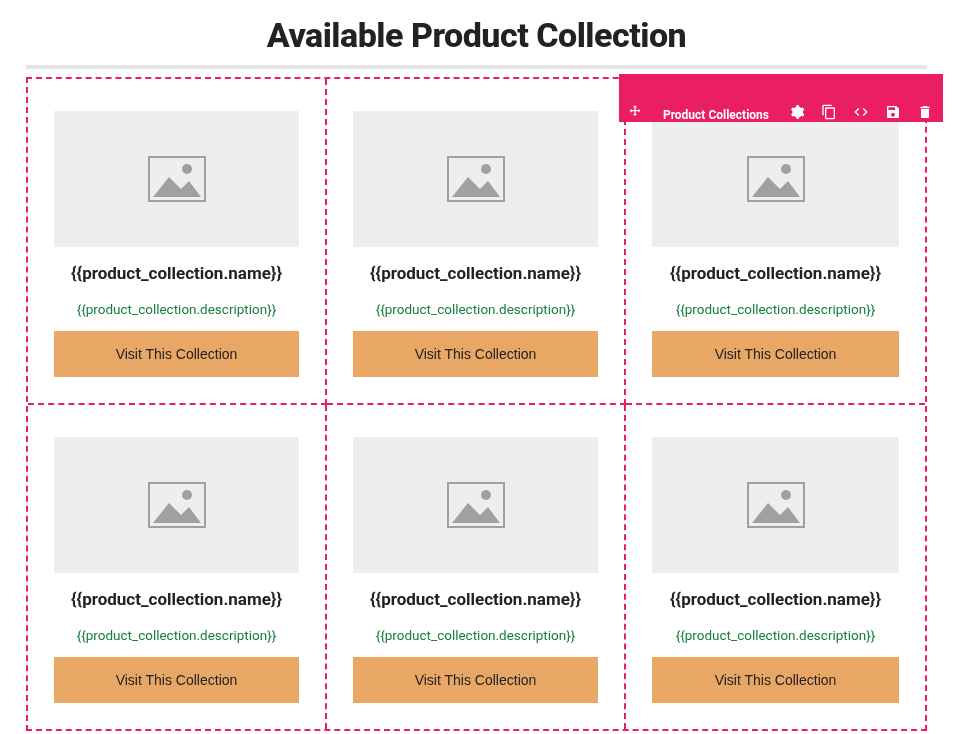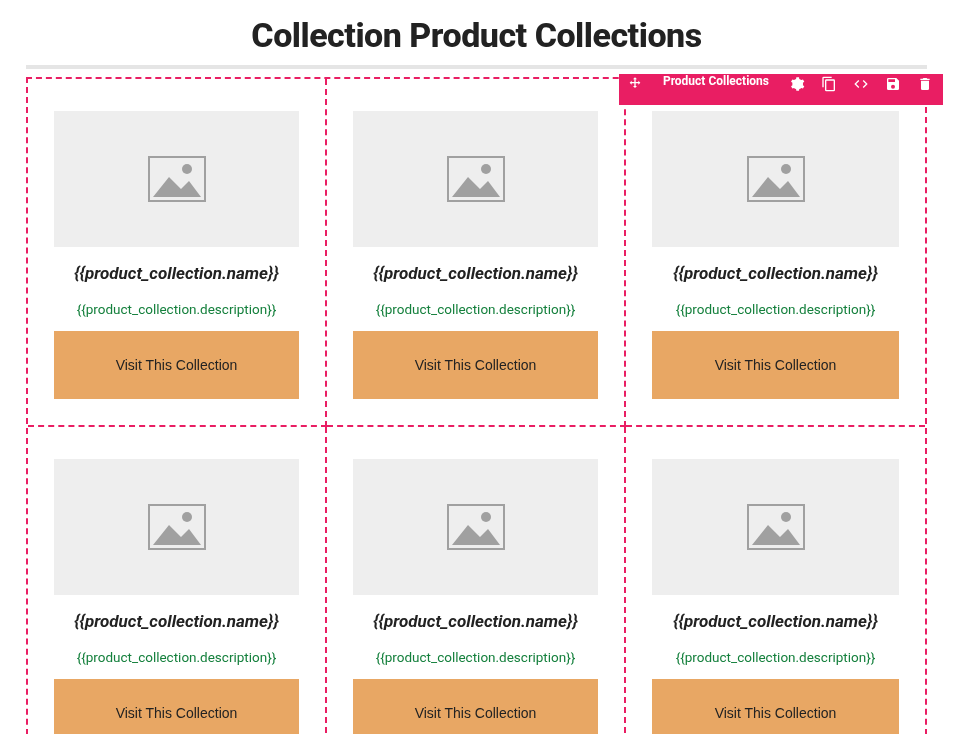--- a/index.html
+++ b/index.html
@@ -23,22 +23,22 @@
       height: 4px;
       background: #e5e5e5;
       margin: 0 26px 8px;
     }
     .toolbar {
       position: absolute;
       top: 74px;
       right: 10px;
       background: #e91e63;
       display: flex;
-      align-items: flex-start;
-      height: 31px;
+      align-items: flex-end;
+      height: 48px;
       padding: 0 8px 0 6px;
       gap: 12px;
       z-index: 10;
     }
     .toolbar-label {
       color: #fff;
       font-size: 12px;
       font-weight: 700;
       padding: 0 6px;
       white-space: nowrap;
@@ -78,48 +78,47 @@
       align-items: center;
       justify-content: center;
     }
     .placeholder svg { width: 64px; height: 52px; }
     .card-title {
       font-weight: 700;
       font-size: 17px;
       color: #222;
       margin-top: 16px;
       text-align: center;
-      font-style: italic;
     }
     .card-desc {
       font-size: 13.5px;
       color: #15803d;
       margin-top: 18px;
       text-align: center;
     }
     .card-btn {
       background: #e8a764;
       color: #222;
       font-size: 14px;
       width: 100%;
       text-align: center;
-      padding: 26px 0;
+      padding: 15px 0;
       margin-top: 14px;
       border: none;
       cursor: pointer;
     }
     .row2 {
       border-top: none;
       padding-top: 32px;
     }
   </style>
 </head>
 <body>
 
-<h1 class="page-title">Collection Product Collections</h1>
+<h1 class="page-title">Available Product Collection</h1>
 <div class="hr-line"></div>
 
 <div class="toolbar">
   <span class="toolbar-icon">
     <svg viewBox="0 0 24 24">
         <path d="M12 2l-3 3h2v4H7V7L4 10l3 3v-2h4v4H9l3 3 3-3h-2v-4h4v2l3-3-3-3v2h-4V5h2z"></path>
       </svg>
   </span>
   <span class="toolbar-label">Product Collections</span>
   <span class="toolbar-icon">

